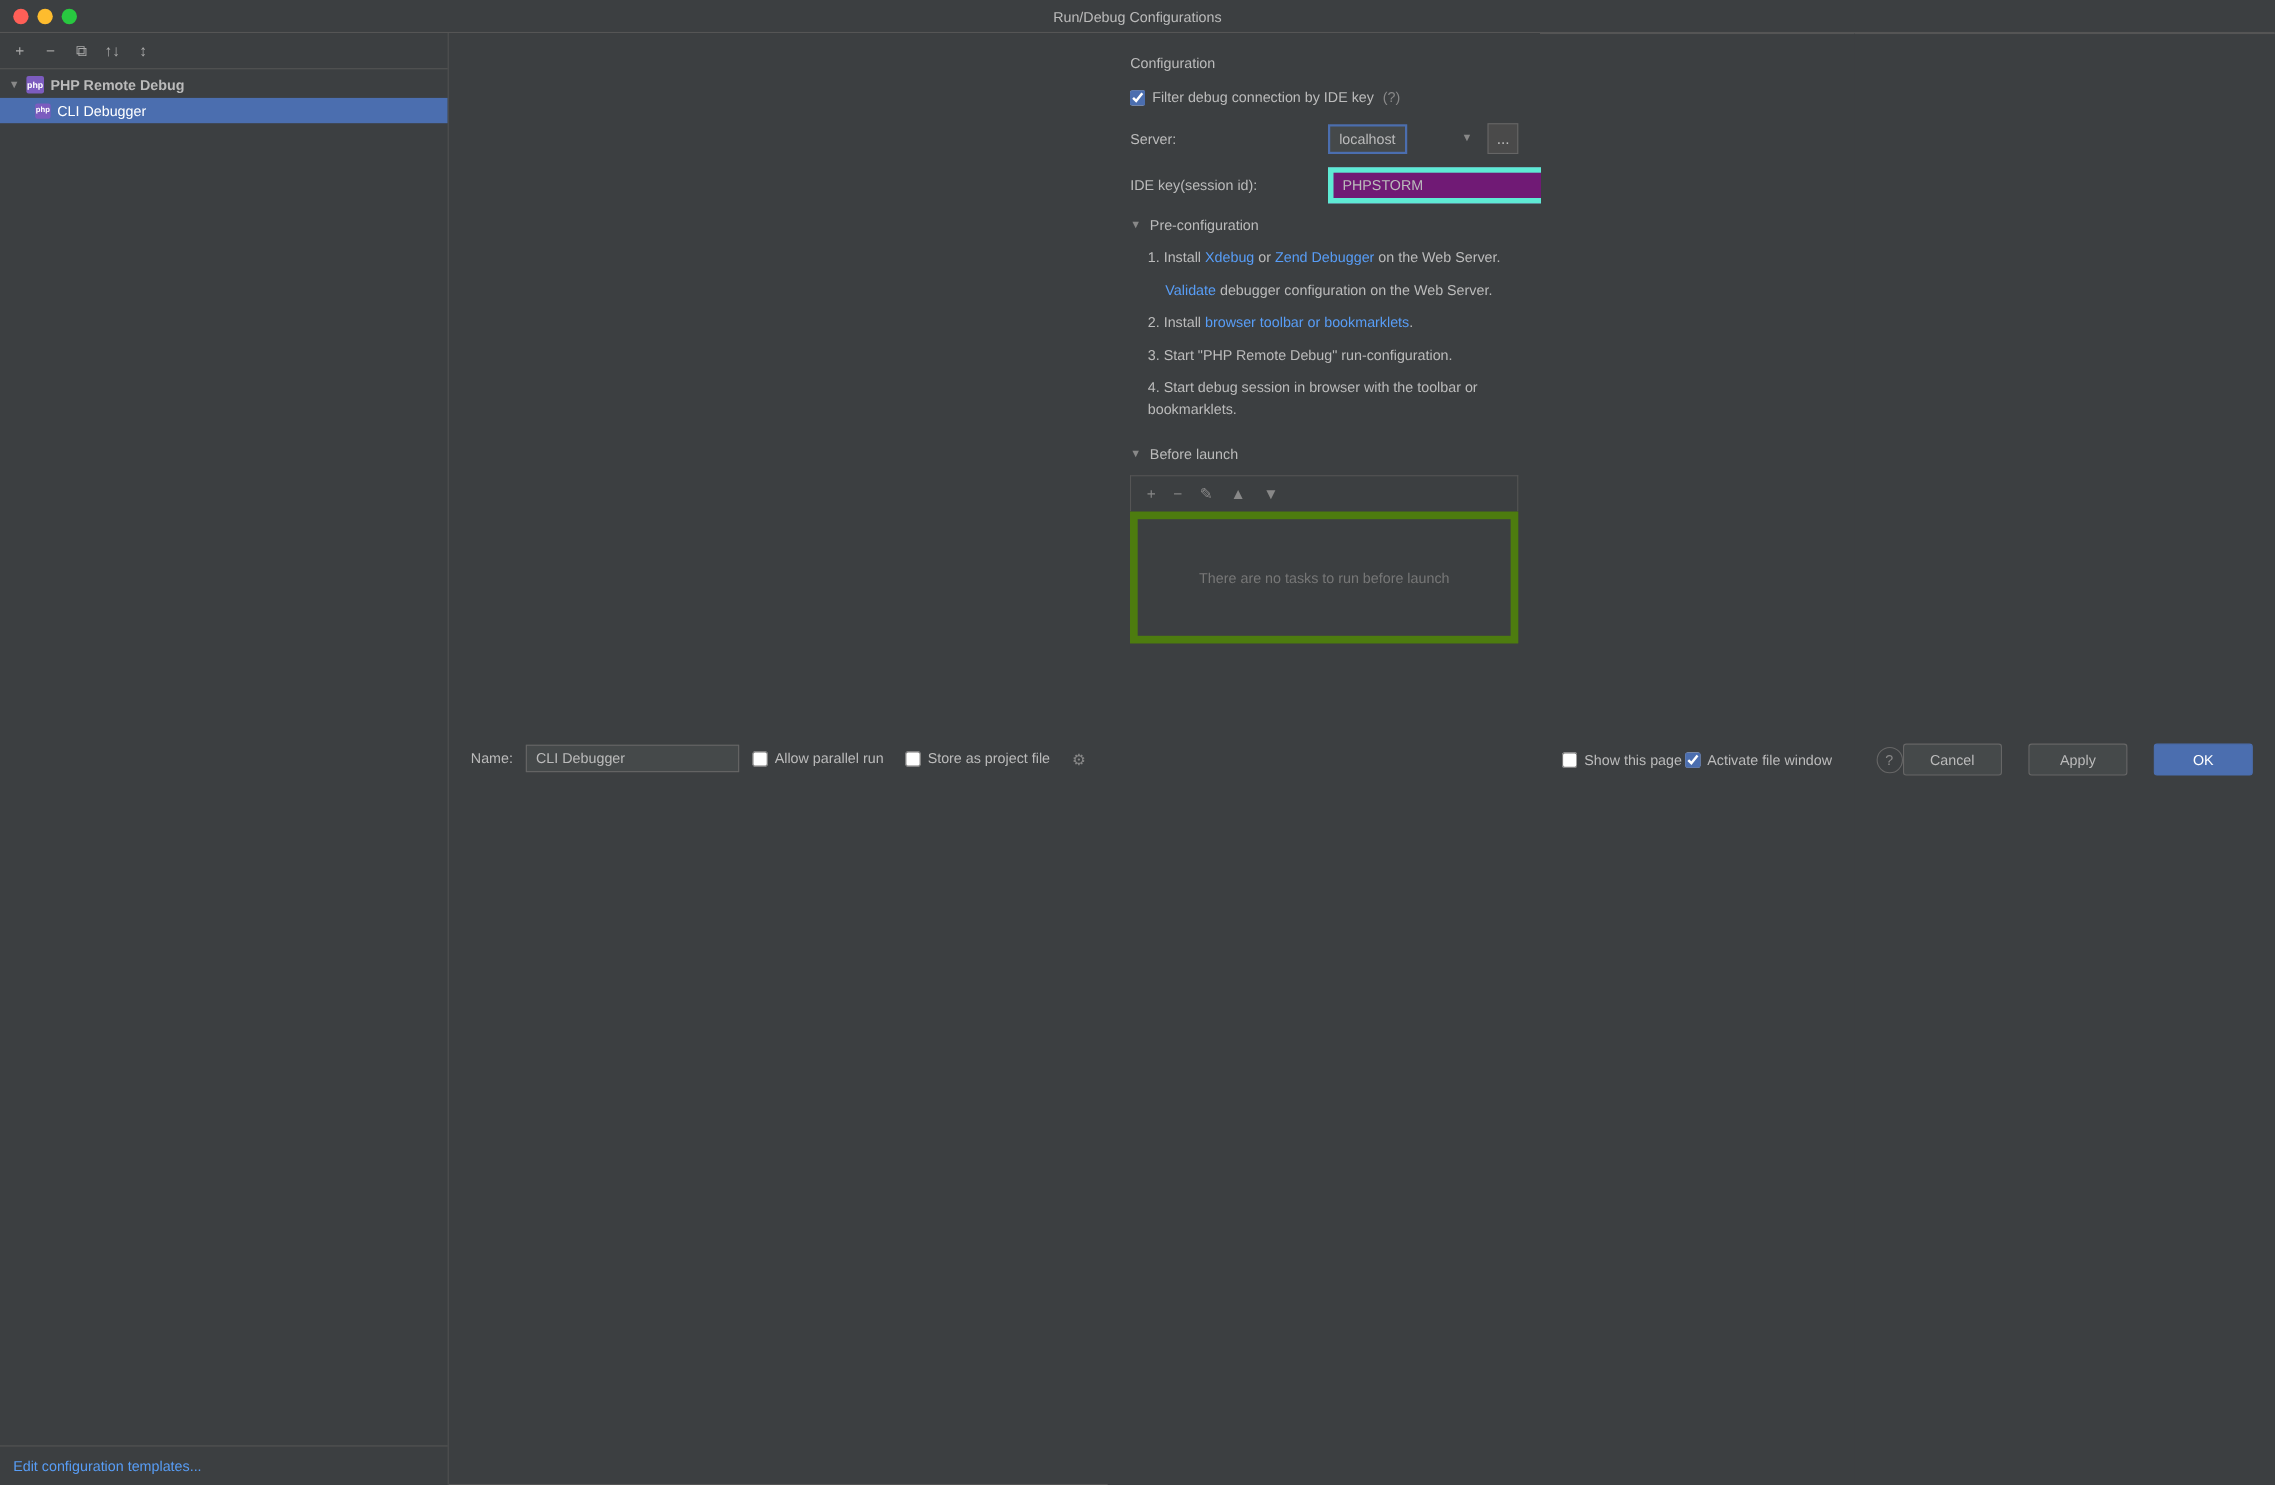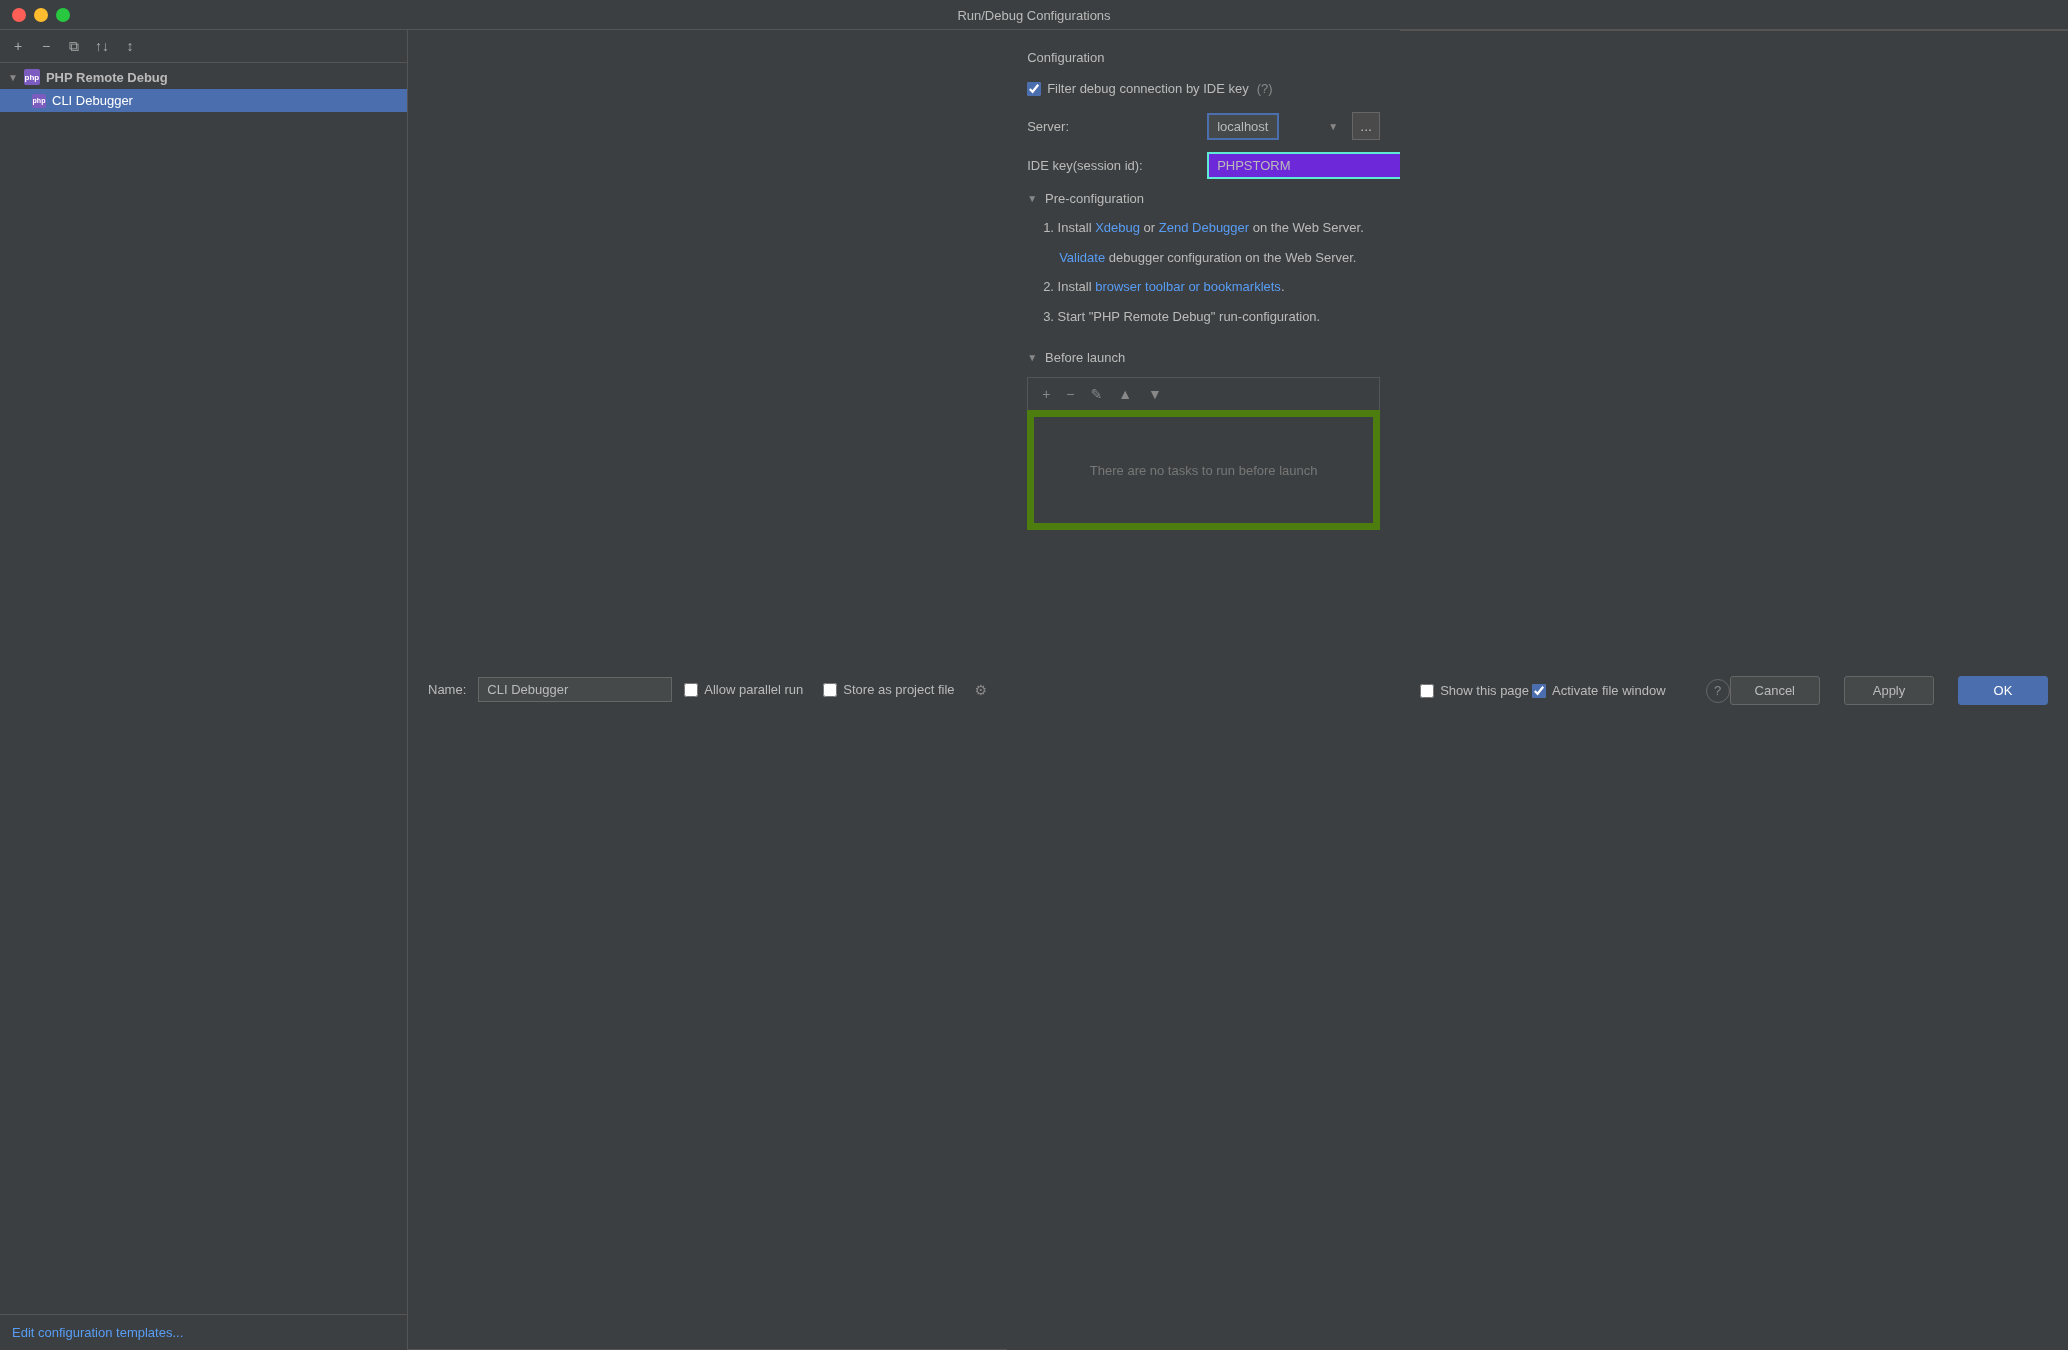--- a/index.html
+++ b/index.html
@@ -314,22 +314,22 @@
       display: flex;
       align-items: center;
       justify-content: center;
       cursor: pointer;
       font-size: 14px;
       flex-shrink: 0;
     }
 
     .ide-key-input {
       flex: 1;
-      background: #6d28d9;
-      border: 2px solid #5eead4;
+      background: #701a75;
+      border: 5px solid #5eead4;
       color: #bbbbbb;
       padding: 4px 8px;
       font-size: 13px;
       outline: none;
       border-radius: 0;
     }
 
     
     .pre-config-section {
       margin-bottom: 24px;
@@ -563,20 +563,23 @@
           </div>
           <div class="pre-config-item" style="padding-left: 16px;">
             <a class="link">Validate</a> debugger configuration on the Web Server.
           </div>
           <div class="pre-config-item">
             2. Install <a class="link">browser toolbar or bookmarklets</a>.
           </div>
           <div class="pre-config-item">
             3. Start "PHP Remote Debug" run-configuration.
           </div>
+          <div class="pre-config-item">
+            4. Start debug session in browser with the toolbar or bookmarklets.
+          </div>
         </div>
       </div>
 
       <div class="before-launch-section">
         <div class="collapsible-header">
           <span class="arrow-down">▼</span>
           <span>Before launch</span>
         </div>
 
         <div class="launch-toolbar">

